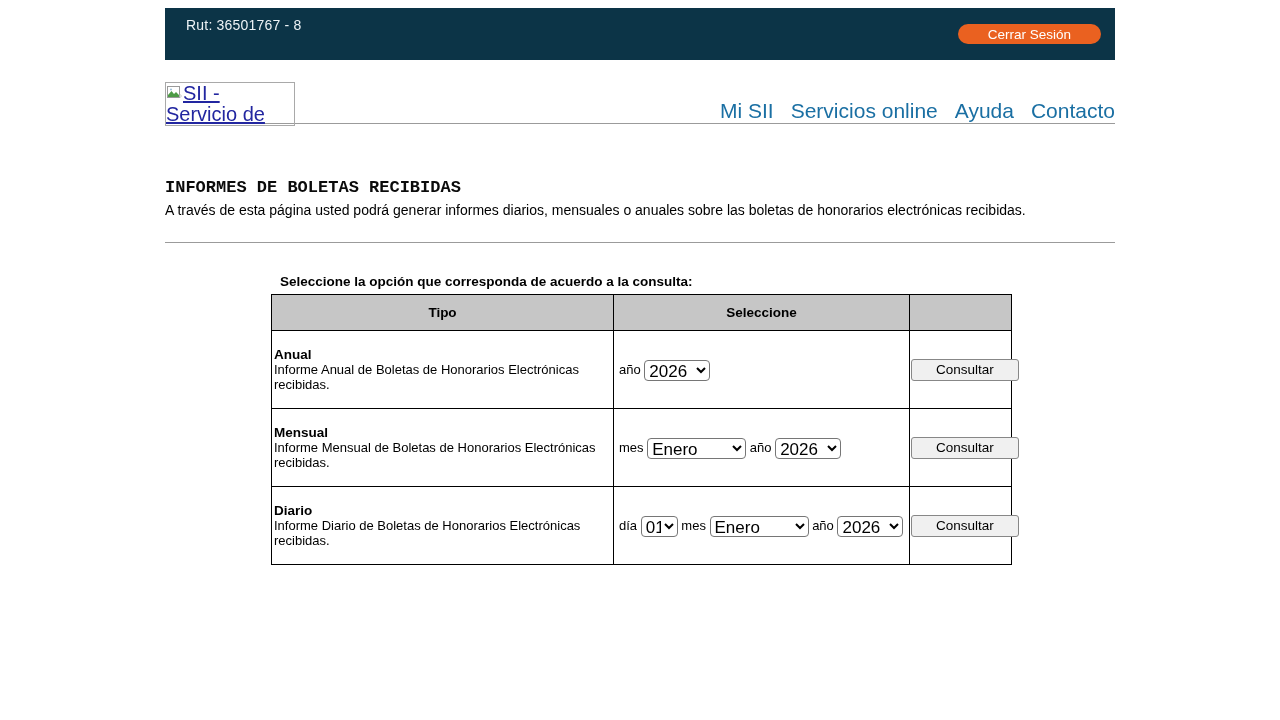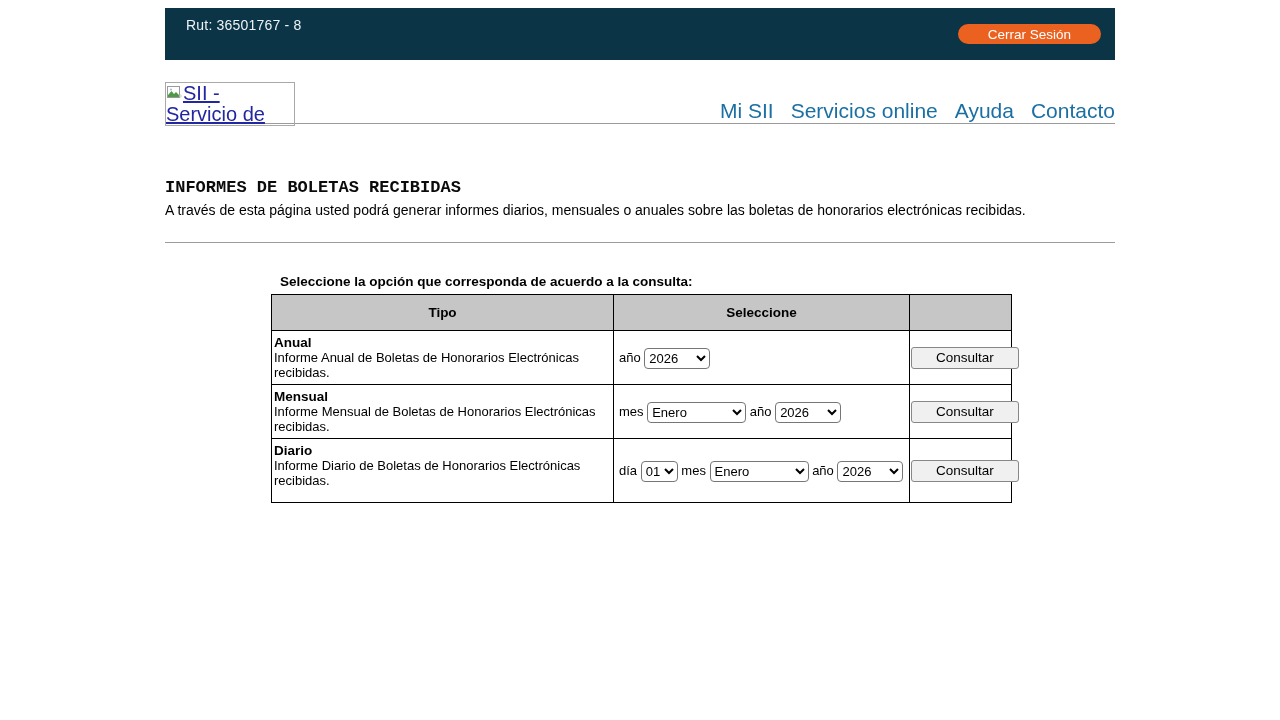--- a/index.html
+++ b/index.html
@@ -39,27 +39,27 @@
   .main-title { margin: 54px 0 0; font-size: 17px; font-weight: bold; color: #0b0b0b; font-family: Liberation Mono, monospace; }
   .main-desc { margin: 5px 0 0; font-size: 14px; }
   .rule2 { margin-top: 24px; }
 
   
   .form-wrap { margin: 31px 0 0 106px; }
   .form-prompt { font-weight: bold; font-size: 13.5px; margin: 0 0 5px 9px; }
   table.consulta { border-collapse: collapse; width: 740px; table-layout: fixed; }
   .consulta th, .consulta td { border: 1px solid #000; font-size: 13px; }
   .consulta th { background: #c6c6c6; height: 29px; font-size: 13.5px; font-weight: bold; padding: 10px; }
-  td.tipo { padding: 4px 2px; vertical-align: top; line-height: 15px; margin-left: 23px; }
+  td.tipo { padding: 16px 2px; vertical-align: top; line-height: 15px; margin-left: 23px; }
   td.tipo b { font-size: 13.5px; }
   td.sel { padding: 2px 5px; vertical-align: middle; line-height: 25px; }
   td.action { text-align: center; vertical-align: middle; }
   tr.row-a { height: 47px; } tr.row-b { height: 47px; } tr.row-c { height: 64px; }
   select {
-    font-size: 13px; font-family: inherit; height: 21px;
+    font-size: 17px; font-family: inherit; height: 21px;
     border: 1px solid #767676; border-radius: 4px; background: #fff; vertical-align: middle;
   }
   .sel-dia { width: 37px; } .sel-mes { width: 99px; } .sel-ano { width: 66px; }
   .btn-consultar {
     font-size: 13.5px; font-family: inherit; background: #f0f0f0; color: #000;
     border: 1px solid #878787; border-radius: 3px; height: 22px; padding: 0 24px; cursor: pointer;
   }
 </style>
 </head>
 <body>

